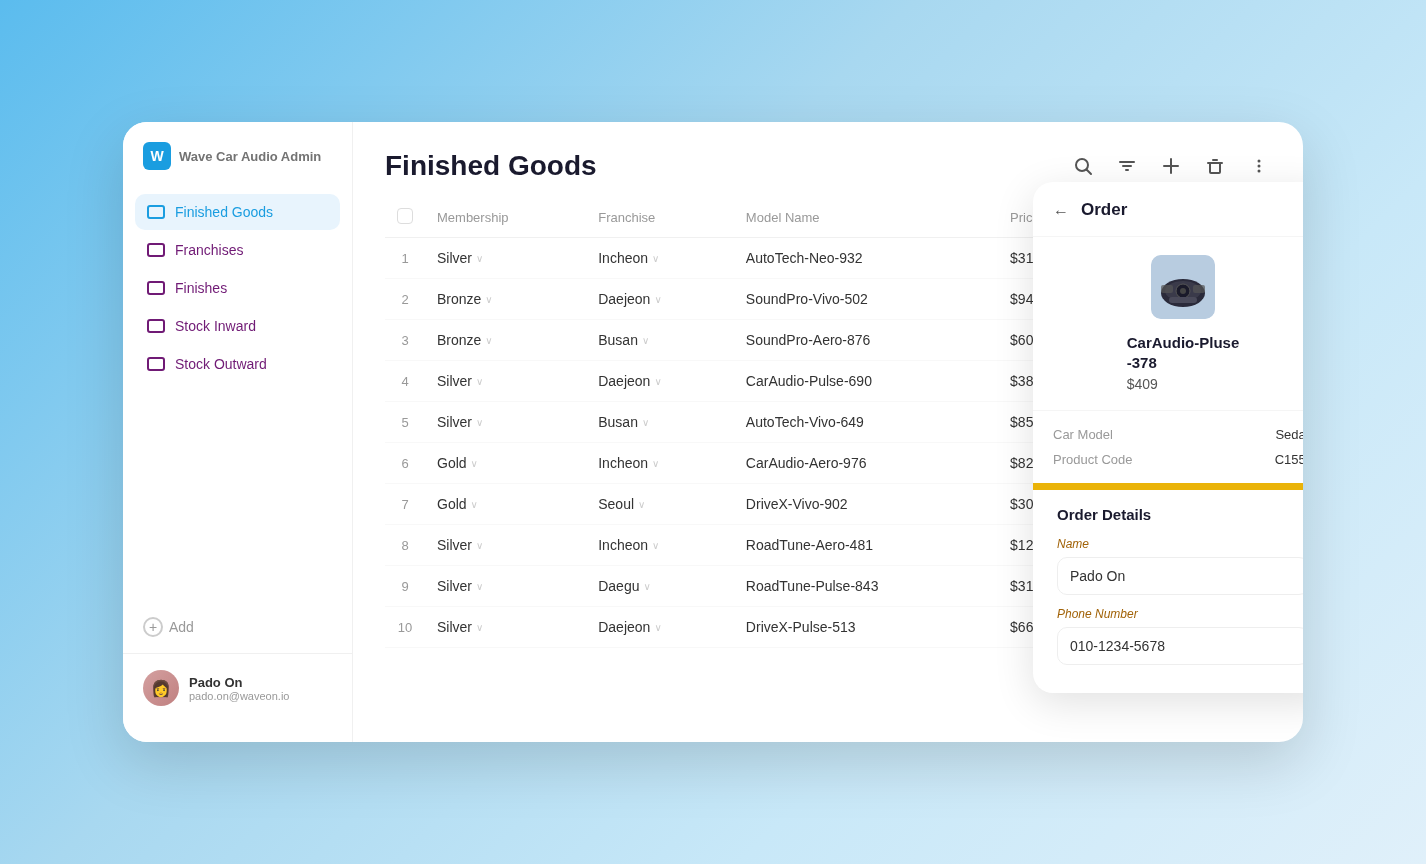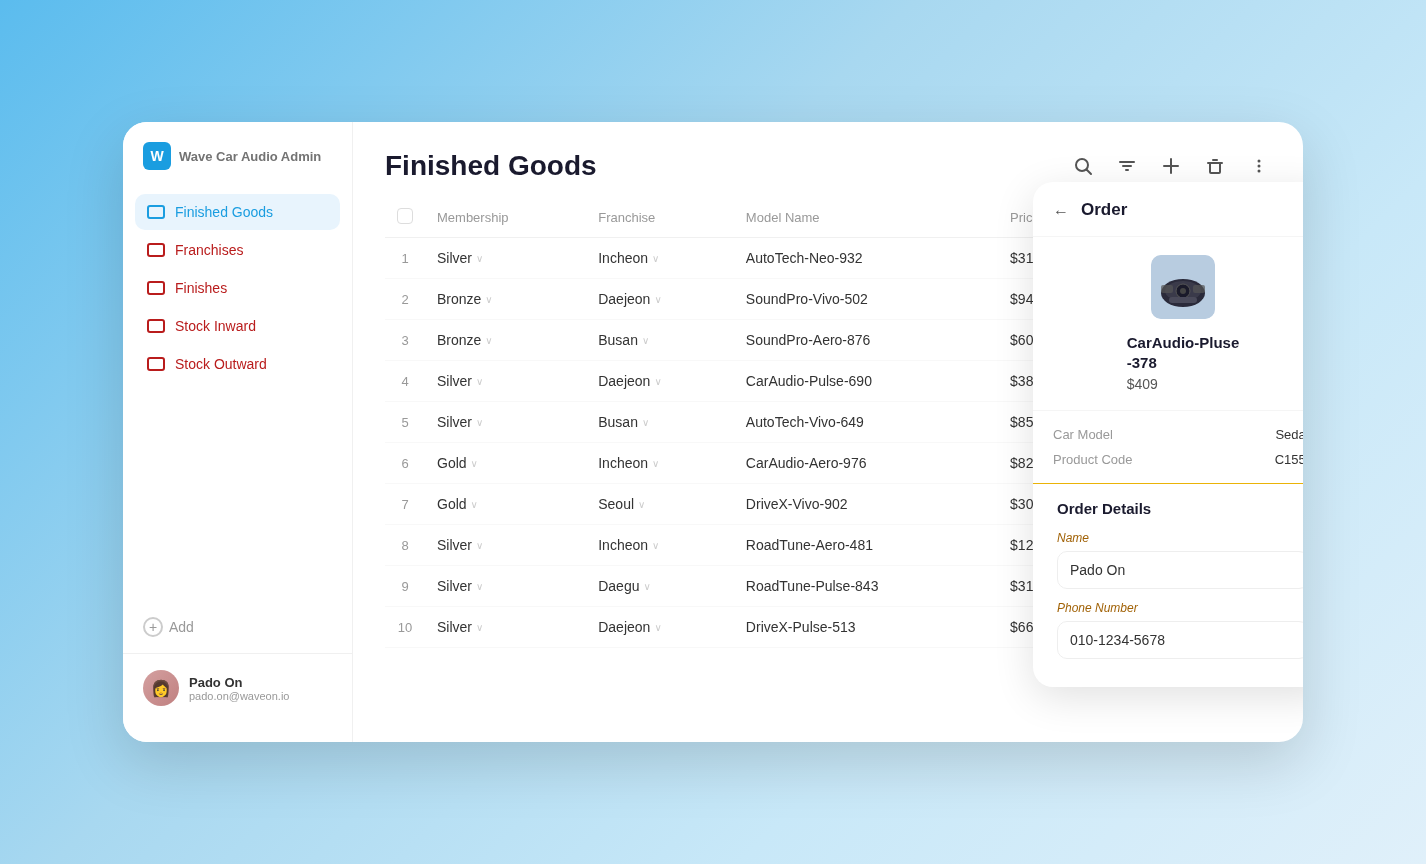--- a/index.html
+++ b/index.html
@@ -60,21 +60,21 @@
       padding: 0 12px;
     }
     .nav-item {
       display: flex;
       align-items: center;
       gap: 10px;
       padding: 10px 12px;
       border-radius: 10px;
       cursor: pointer;
       font-size: 14px;
-      color: #b91c1c;
+      color: #701a75;
       margin-bottom: 2px;
       transition: background 0.2s;
     }
     .nav-item.active {
       background: #e8f4fd;
       color: #1a9de0;
       font-weight: 500;
     }
     .nav-icon {
       width: 18px;
@@ -277,21 +277,21 @@
       color: #1a1a2e;
       line-height: 1.3;
     }
     .product-info .product-price {
       font-size: 14px;
       color: #555;
       margin-top: 4px;
     }
     .product-details {
       padding: 16px 20px;
-      border-bottom: 1px solid #eab308;
+      border-bottom: 7px solid #eab308;
     }
     .detail-row {
       display: flex;
       justify-content: space-between;
       align-items: center;
       margin-bottom: 10px;
     }
     .detail-row:last-child { margin-bottom: 0; }
     .detail-label {
       font-size: 13px;

